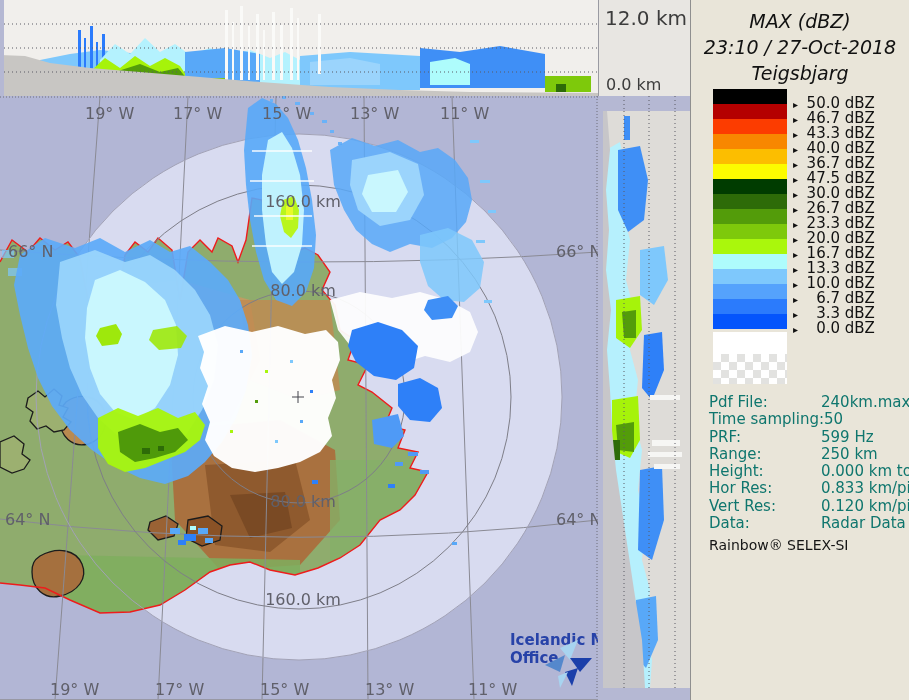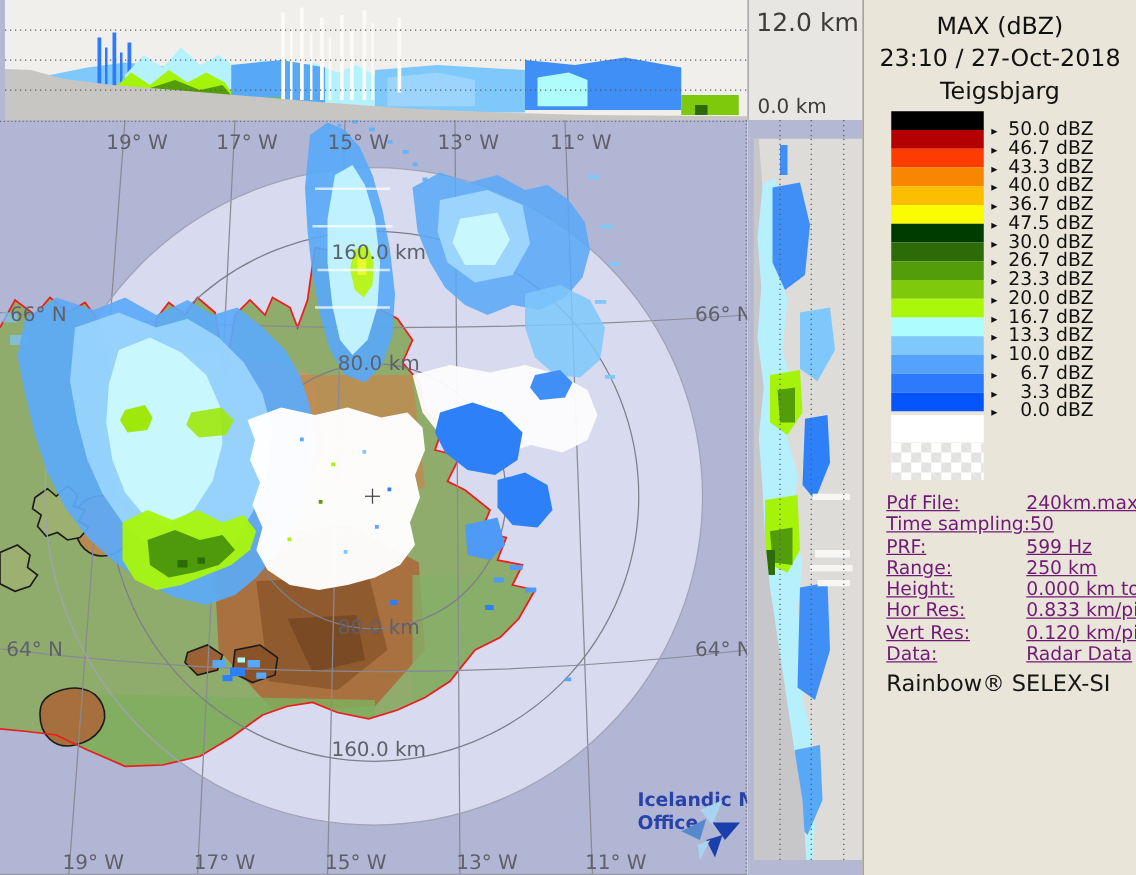--- a/index.html
+++ b/index.html
@@ -11,37 +11,37 @@
   .map-svg{left:0;top:96px;}
   .right-xsec{left:598px;top:96px;}
   
   .gutter{position:absolute;left:598px;top:0;width:92px;height:96px;background:#e8e6e2;
           border-left:1px solid #9a9aa2;box-sizing:border-box;}
   .gutter .axis-top{position:absolute;right:3px;top:6px;font-size:20px;color:#3c3c3c;}
   .gutter .axis-bottom{position:absolute;left:7px;bottom:2px;font-size:16px;color:#3c3c3c;}
   
   .legend{position:absolute;left:690px;top:0;width:219px;height:700px;background:#e9e5d9;
           border-left:1px solid #8f8f8f;box-sizing:border-box;}
-  .legend-header{margin-top:8px;text-align:center;font-size:19px;line-height:26px;color:#111;}
+  .legend-header{margin-top:8px;text-align:center;font-size:19px;line-height:26px;color:#111;font-style:italic;}
   .scale{position:relative;margin:3px 0 0 22px;width:190px;}
   .scale-row{position:relative;width:74px;height:15px;}
   .swatch{width:74px;height:100%;}
   .scale-label{position:absolute;left:80px;bottom:-8px;white-space:nowrap;font-size:15px;color:#111;}
   .scale-label .arrow{font-size:10px;color:#111;display:inline-block;width:10px;}
   .scale-label .num{display:inline-block;width:37px;text-align:right;}
   .white-block{width:74px;height:22px;background:#ffffff;}
   .checker{width:74px;height:30px;background-color:#ffffff;
     background-image:linear-gradient(45deg,#e2e2e0 25%,transparent 25%,transparent 75%,#e2e2e0 75%),
                      linear-gradient(45deg,#e2e2e0 25%,transparent 25%,transparent 75%,#e2e2e0 75%);
     background-size:16px 16px;background-position:0 0,8px 8px;}
-  .metadata{margin:10px 0 0 18px;font-size:15px;color:#701a75;text-decoration:underline;}
+  .metadata{margin:10px 0 0 18px;font-size:15px;color:#0f766e;}
   .meta-row{display:flex;line-height:17.3px;}
   .meta-label{flex:0 0 auto;min-width:112px;}
   .meta-value{white-space:nowrap;}
-  .legend-footer{margin:5px 0 0 18px;font-size:18px;color:#151515;}
+  .legend-footer{margin:5px 0 0 18px;font-size:14px;color:#151515;}
 </style>
 </head>
 <body>
 
 <div class="app">
 
   <svg class="top-xsec" width="598" height="96" viewBox="0 0 598 96">
     <rect x="0" y="0" width="598" height="96" fill="#f1efec"></rect>
 
     <g>

